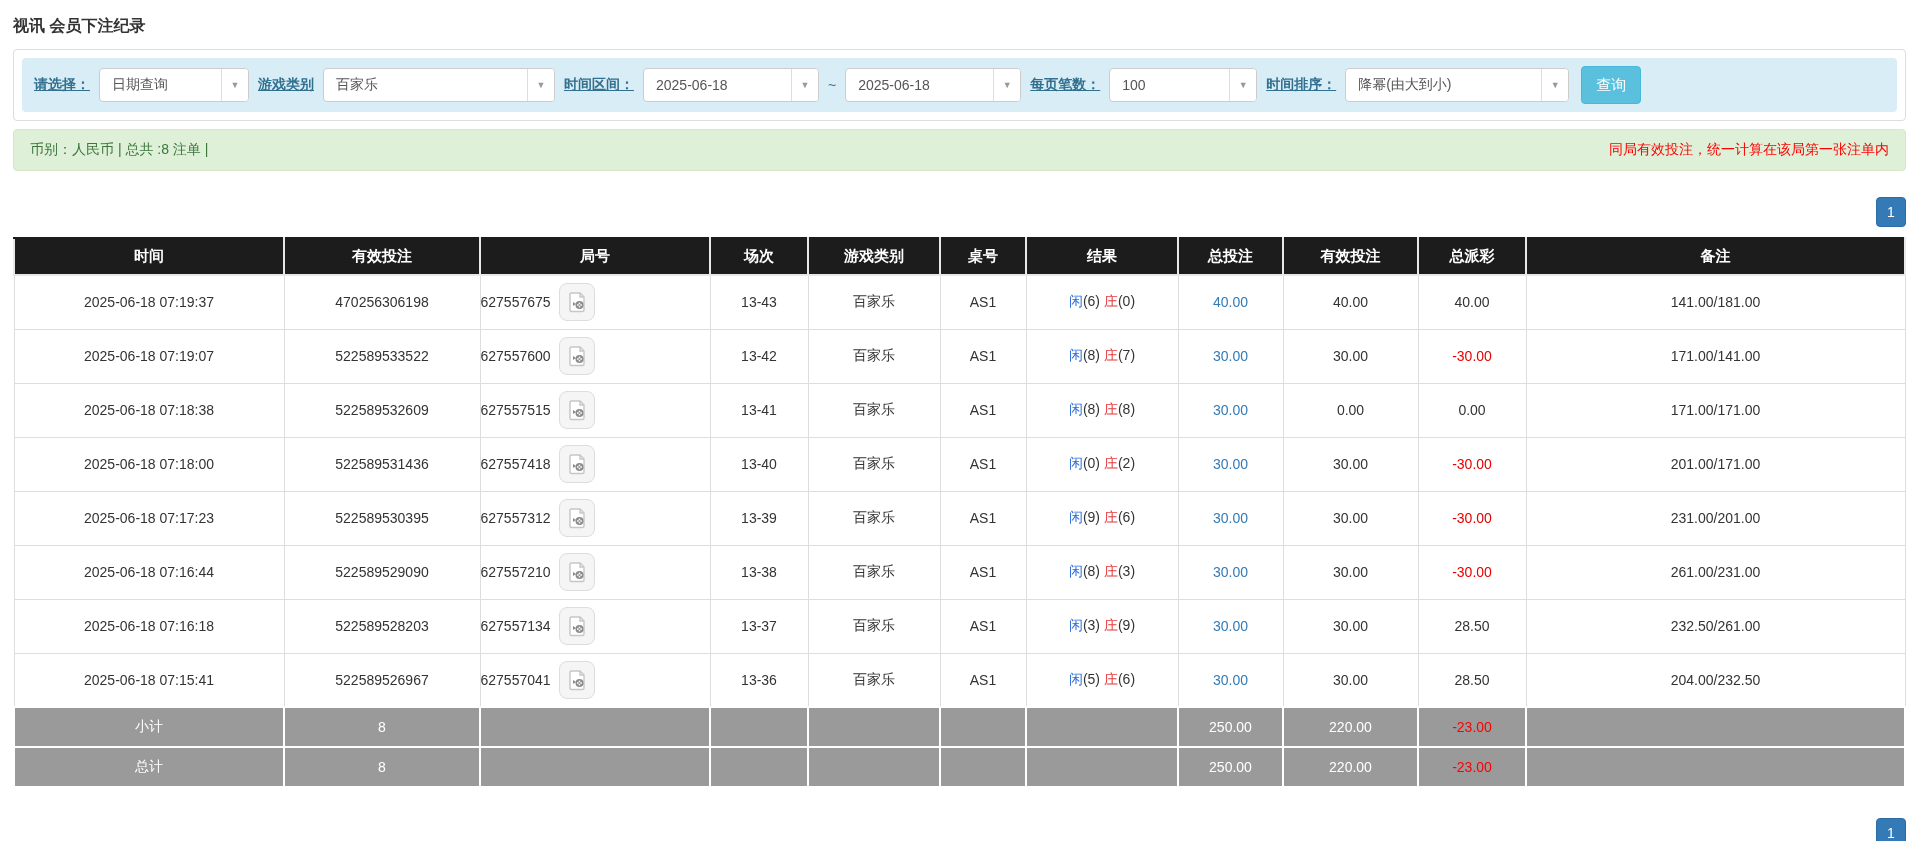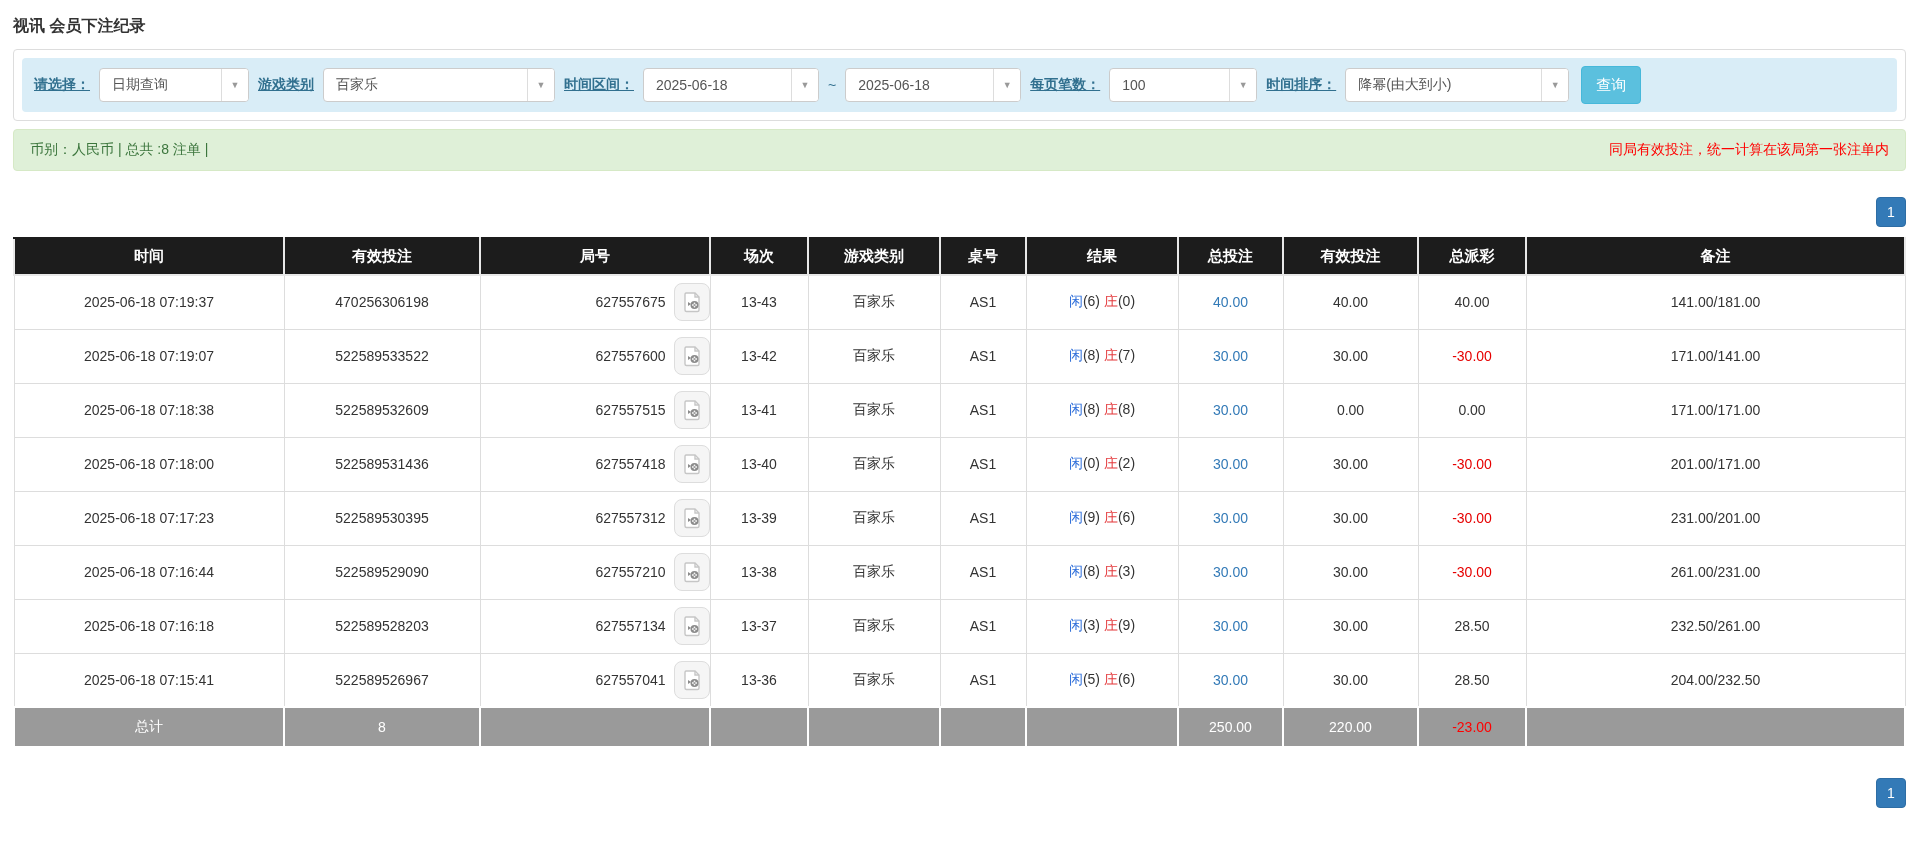--- a/index.html
+++ b/index.html
@@ -36,21 +36,21 @@
   .pager-row.bottom { margin:30px 0 0 0; }
   .page-btn { background:#337ab7; border:1px solid #2e6da4; color:#fff; font-size:14px;
     min-width:30px; height:30px; border-radius:4px; cursor:pointer; }
 
   
   table.records { width:1893px; table-layout:fixed; border-collapse:collapse; font-size:14px; }
   table.records th { background:#1c1c1c; color:#fff; font-weight:bold; font-size:15px;
     height:37px; text-align:center; border:2px solid #e8e8e8; border-top:2px solid #1c1c1c;margin-left:36px; }
   table.records tbody td { background:#fff; border:1px solid #ddd; height:54px;
     text-align:center; color:#333; }
-  .round-cell { display:flex; align-items:center; justify-content:flex-end; gap:8px; }
+  .round-cell { display:flex; align-items:center; justify-content:flex-start; gap:8px; }
   .video-btn { width:36px; height:38px; background:#f5f5f5; border:1px solid #ddd;
     border-radius:8px; cursor:pointer; display:inline-flex; align-items:center;
     justify-content:center; }
   .t-link { color:#337ab7; text-decoration:none; cursor:pointer; }
   .res-player { color:#2b6cd9; }
   .res-banker { color:#e4393c; }
   .res-num { color:#333; }
   .pay-pos { color:#333; }
   .pay-neg { color:#e60000; }
   table.records tfoot td { background:#9a9a9a; color:#fff; border:2px solid #fff;
@@ -372,32 +372,45 @@
         <td>AS1</td>
         <td><span class="res-player">闲</span><span class="res-num">(5)</span> <span class="res-banker">庄</span><span class="res-num">(6)</span></td>
         <td><a class="t-link">30.00</a></td>
         <td>30.00</td>
         <td><span class="pay-pos">28.50</span></td>
         <td>204.00/232.50</td>
       </tr>
     </tbody>
     <tfoot>
       <tr>
-        <td>总计</td>
+        <td>小计</td>
         <td>8</td>
         <td></td>
           <td></td>
         <td></td>
           <td></td>
         <td></td>
         <td>250.00</td>
         <td>220.00</td>
         <td class="pay-cell"><span class="pay-neg">-23.00</span></td>
         <td></td>
       </tr>
+      <tr>
+        <td>总计</td>
+        <td>8</td>
+        <td></td>
+          <td></td>
+        <td></td>
+          <td></td>
+        <td></td>
+        <td>250.00</td>
+        <td>220.00</td>
+        <td class="pay-cell"><span class="pay-neg">-23.00</span></td>
+        <td></td>
+      </tr>
     </tfoot>
   </table>
 
   <div class="pager-row bottom">
     <button class="page-btn">1</button>
   </div>
 
 </div>
 
 </body></html>

